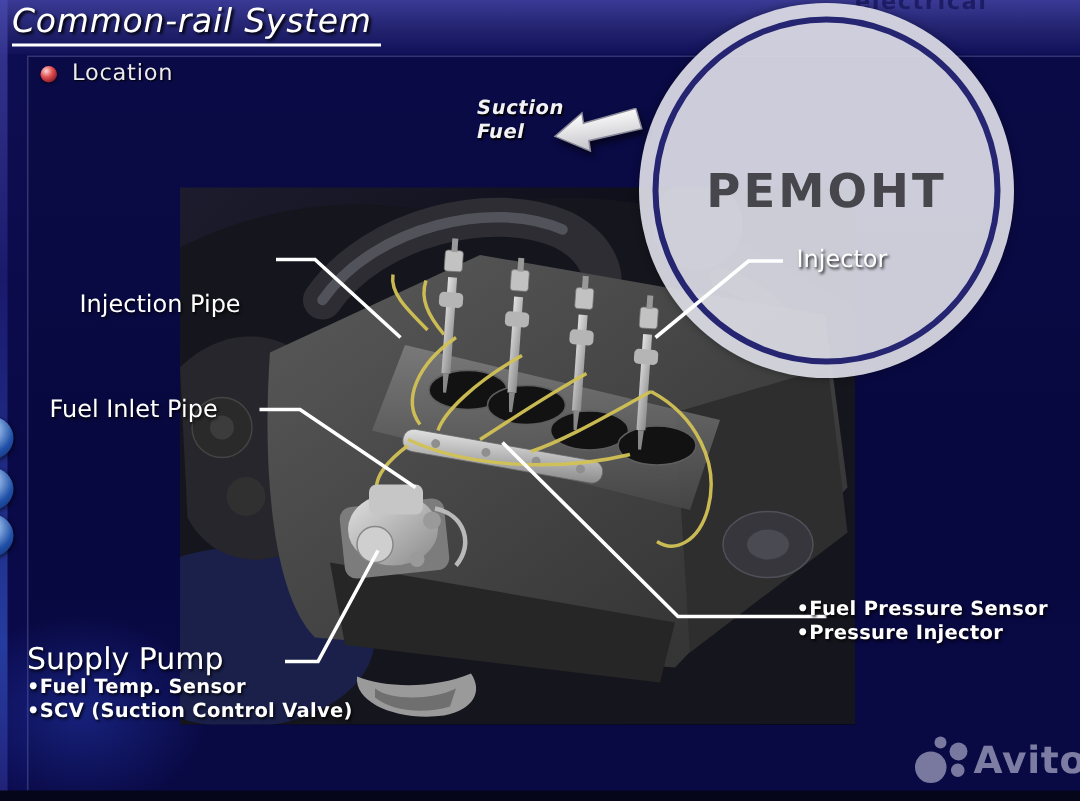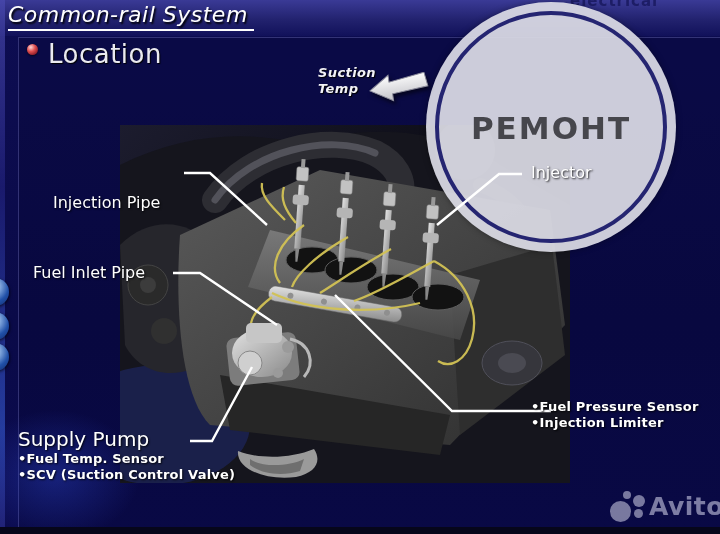--- a/index.html
+++ b/index.html
@@ -40,21 +40,21 @@
     background:radial-gradient(closest-side,rgba(50,80,230,.35),rgba(0,0,0,0));
   }
 
   
   .section-bullet{
     left:27px;top:44px;width:11px;height:11px;border-radius:50%;z-index:8;
     background:radial-gradient(circle at 35% 30%,#ffd6d6 0%,#e05050 40%,#7a1020 85%);
     box-shadow:0 1px 2px rgba(0,0,0,.6);
   }
   .section-heading{
-    left:48px;top:39px;z-index:8;color:#eaeaf0;font-size:26px;
+    left:48px;top:39px;z-index:8;color:#eaeaf0;font-size:15px;
     text-shadow:1px 1px 1px #000;letter-spacing:.5px;
   }
 
   
   .engine-front{
     left:318px;top:65px;z-index:26;color:#f2f2f6;font-size:13px;
     font-style:italic;font-weight:bold;line-height:16px;letter-spacing:.4px;
     text-shadow:1px 1px 1px #000;
   }
   .front-arrow{left:368px;top:72px;z-index:26;filter:drop-shadow(2px 3px 2px rgba(0,0,0,.55));}
@@ -234,21 +234,21 @@
   </svg>
 </div>
 
 <div class="abs clipped-top-text">electrical</div>
 <div class="abs stamp">
   <div class="stamp-text">РЕМОНТ</div>
 </div>
 
 <div class="abs engine-front">
   <div>Suction</div>
-  <div>Temp</div>
+  <div>Fuel</div>
 </div>
 <svg class="abs front-arrow" width="62" height="34" viewBox="0 0 62 34">
   <defs>
     <linearGradient id="gArrow" x1="0" y1="0" x2="0" y2="1">
       <stop offset="0" stop-color="#ffffff"></stop>
         <stop offset="1" stop-color="#c2c2c8"></stop>
     </linearGradient>
   </defs>
   <g transform="rotate(-8 30 17)">
     <polygon points="2,15 22,2 22,9 58,4 60,18 24,21 24,28" fill="url(#gArrow)" stroke="#8a8a9a" stroke-width="1"></polygon>
@@ -270,21 +270,21 @@
 <div class="abs callout lbl-fuelinlet">Fuel Inlet Pipe</div>
 
 <div class="abs callout blk-supply">
   <div class="blk-title">Supply Pump</div>
   <div class="blk-bullet">•Fuel Temp. Sensor</div>
   <div class="blk-bullet">•SCV (Suction Control Valve)</div>
 </div>
 
 <div class="abs callout blk-common">
   <div class="blk-bullet">•Fuel Pressure Sensor</div>
-  <div class="blk-bullet">•Injection Limiter</div>
+  <div class="blk-bullet">•Pressure Injector</div>
 </div>
 
 <div class="abs nav-sphere ns1"></div>
 <div class="abs nav-sphere ns2"></div>
 <div class="abs nav-sphere ns3"></div>
 
 <div class="abs avito">
   <div class="avito-circles">
     <span class="ac-big"></span>
     <span class="ac-top"></span>

